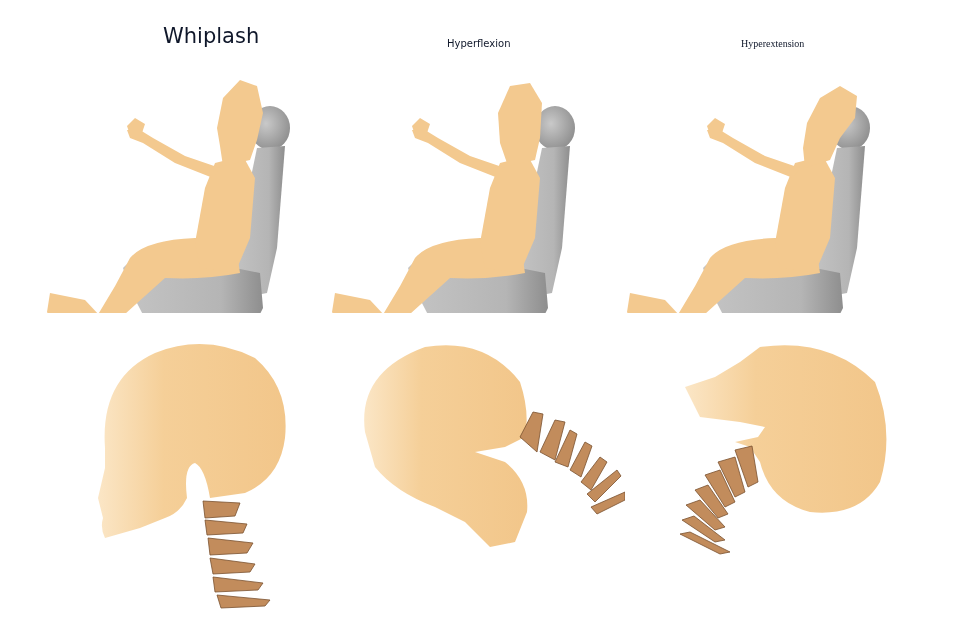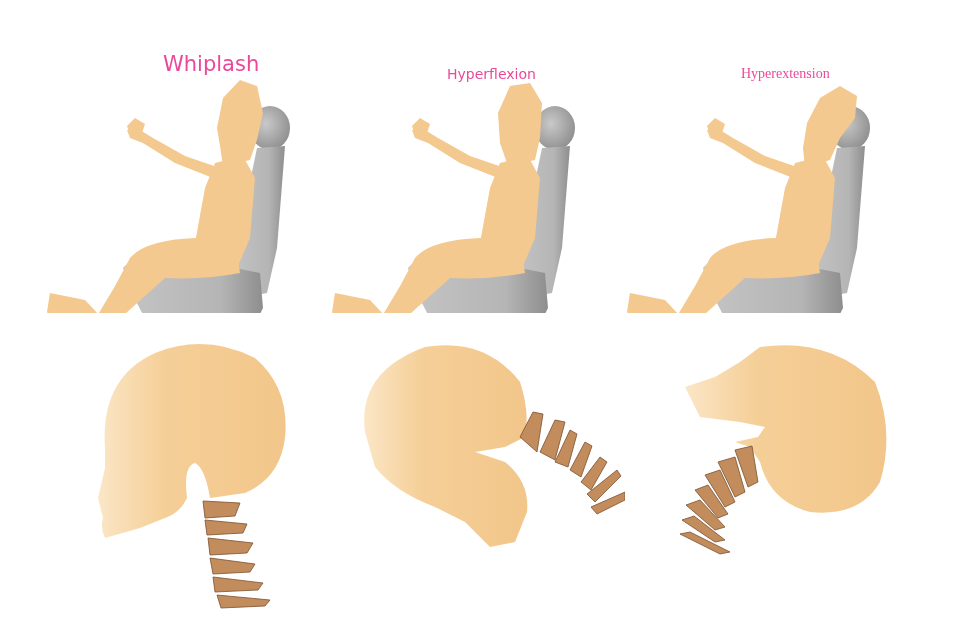--- a/index.html
+++ b/index.html
@@ -1,19 +1,19 @@
 <!DOCTYPE html>
 <html><head>
 <meta charset="utf-8">
 <style>
   html, body { margin: 0; padding: 0; background: #ffffff; }
   body { width: 975px; height: 627px; position: relative; overflow: hidden; font-family: "DejaVu Sans", sans-serif; }
-  .title { position: absolute; color: #ec4899; white-space: nowrap; margin-top: 28px; }
+  .title { position: absolute; color: #0f172a; white-space: nowrap; }
   .title-main { left: 163px; top: 24px; font-size: 21px; }
-  .title-sub { font-size: 14px; top: 38px; }
+  .title-sub { font-size: 10px; top: 38px; }
   .t-flex { left: 447px; }
   .t-ext { left: 741px; font-family: Liberation Serif, serif; }
   svg.panel { position: absolute; }
 </style>
 </head>
 <body>
 
 <div class="title title-main">Whiplash</div>
 <div class="title title-sub t-flex">Hyperflexion</div>
 <div class="title title-sub t-ext">Hyperextension</div>

